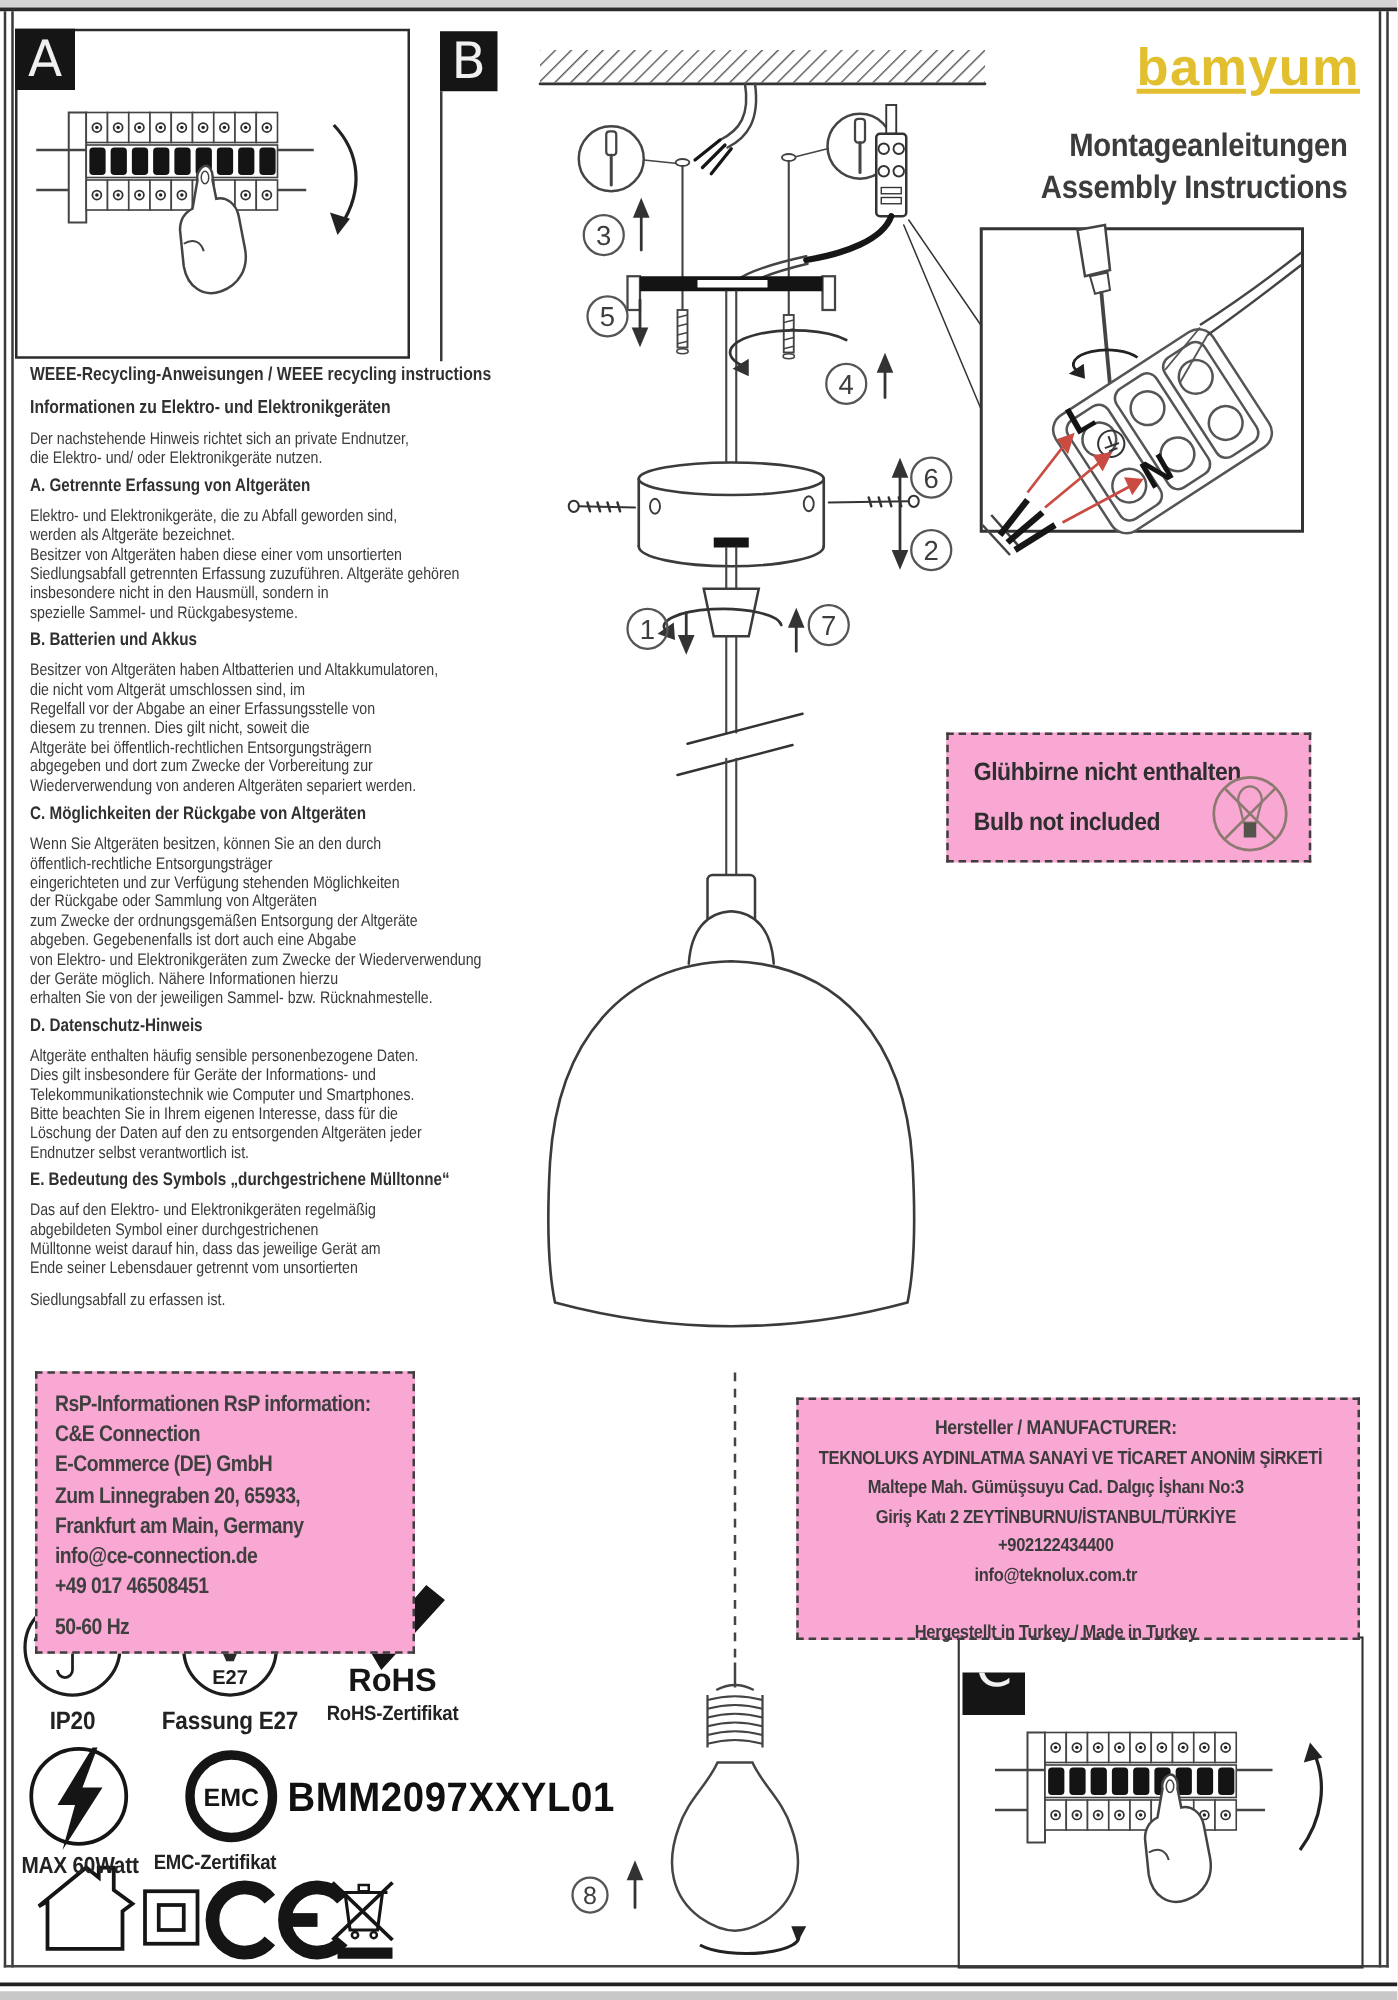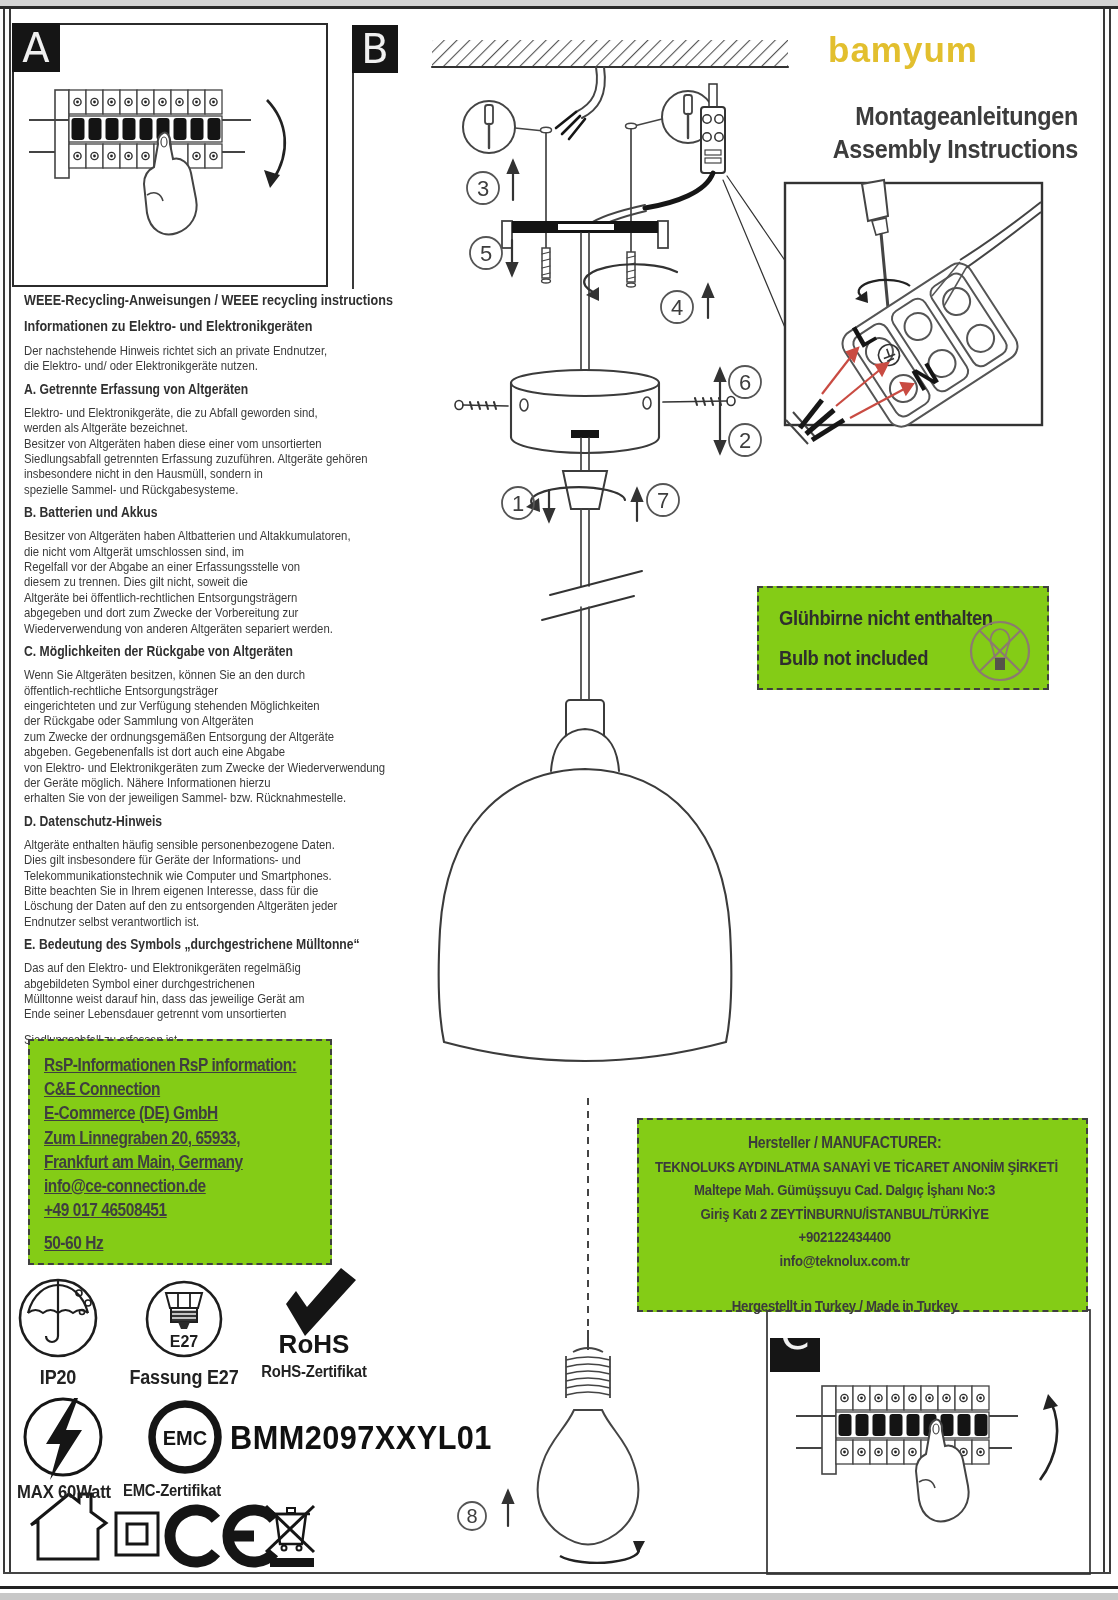--- a/index.html
+++ b/index.html
@@ -9,29 +9,29 @@
   .frame{background:#3a3a3a;}
   .panel-label{background:#151515;color:#f0f0f0;display:flex;align-items:center;justify-content:center;
         font-family:"DejaVu Sans",sans-serif;font-size:40px;font-weight:400;}
   
   #weee{left:24px;top:291px;width:530px;transform:scaleX(0.84);transform-origin:left top;color:#3a3a3a;}
   #weee .h1{font-size:15px;font-weight:bold;margin:0 0 9px 0;color:#303030;}
   #weee .h2{font-size:15px;font-weight:bold;margin:0 0 9px 0;color:#303030;}
   #weee .h3{font-size:14.5px;font-weight:bold;margin:5px 0 8px 0;color:#303030;}
   #weee .p{font-size:13.5px;line-height:15.4px;margin:0 0 7px 0;white-space:pre-line;}
   
-  #logo{left:828px;top:30px;width:260px;text-align:left;font-size:35px;font-weight:bold;letter-spacing:1px;}
+  #logo{left:828px;top:30px;width:260px;text-align:right;font-size:42px;font-weight:bold;letter-spacing:1px;text-decoration:underline;}
   #titles{left:640px;top:100px;width:438px;text-align:right;font-size:26px;font-weight:bold;color:#3c3c3c;
           line-height:33px;transform:scaleX(0.9);transform-origin:right top;letter-spacing:-0.3px;}
   
-  .dashed{border:2.5px dashed #3f3f3f;background:#84cc16;box-sizing:border-box;}
+  .dashed{border:2.5px dashed #3f3f3f;background:#f9a8d4;box-sizing:border-box;}
   #bulb-box{left:757px;top:586px;width:292px;height:104px;padding:10px 0 0 20px;}
   #bulb-box .bl{font-size:20px;font-weight:bold;line-height:40px;color:#2e2e2e;white-space:nowrap;
                 transform:scaleX(0.92);transform-origin:left;letter-spacing:-0.4px;}
-  #rsp-box{left:28px;top:1039px;width:304px;height:226px;padding:12px 0 0 14px;color:#3f3f3f;text-decoration:underline;}
+  #rsp-box{left:28px;top:1097px;width:304px;height:226px;padding:12px 0 0 14px;color:#3f3f3f;}
   #rsp-box .rl{font-size:18px;font-weight:bold;line-height:24.2px;white-space:nowrap;
                transform:scaleX(0.86);transform-origin:left;letter-spacing:-0.5px;}
   #rsp-box .hz{margin-top:9px;}
   #mfg-box{left:637px;top:1118px;width:451px;height:194px;padding:11px 0 0 16px;color:#3b3b3b;text-align:center;}
   #mfg-box .ml{font-size:15px;font-weight:bold;line-height:23.5px;white-space:nowrap;
                transform:scaleX(0.88);transform-origin:left;letter-spacing:-0.3px;}
   #mfg-box .head{font-size:16px;}
   #mfg-box .made{margin-top:22px;}
   
   .cert-label{position:absolute;text-align:center;font-weight:bold;color:#222;

